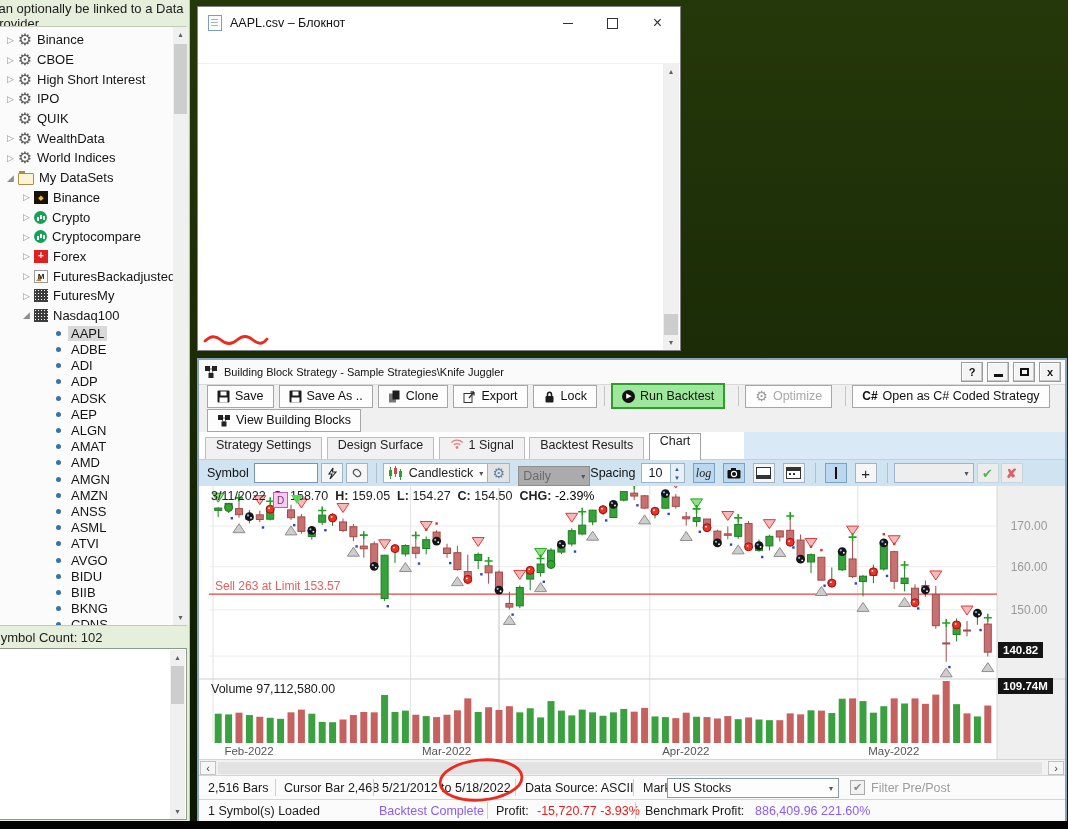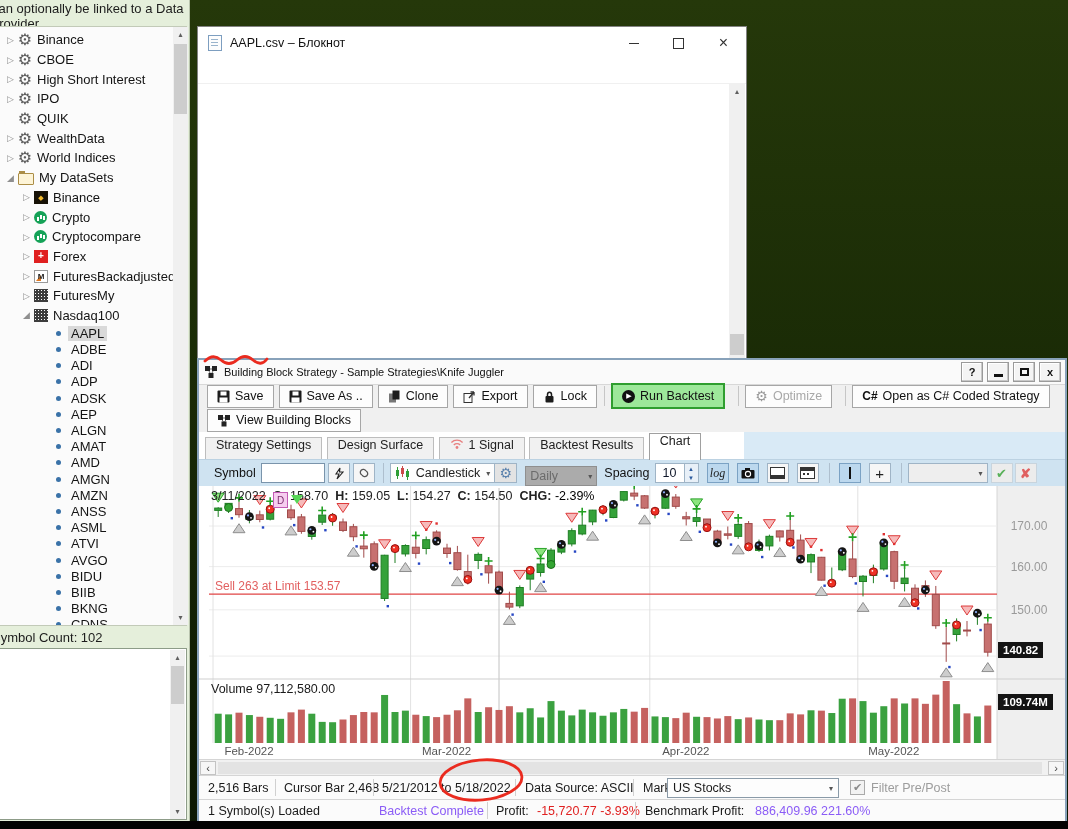--- a/index.html
+++ b/index.html
@@ -35,21 +35,21 @@
   .srow.sel .slabel{background:#d9d9d9;}
   .vscroll{position:absolute;right:1px;width:15px;background:#f0f0f0;}
   .sc-arrow{height:15px;display:flex;align-items:center;justify-content:center;font-size:8px;color:#5f5f5f;background:#f0f0f0;}
   .sc-thumb{position:absolute;left:1px;width:13px;background:#cdcdcd;}
   #countlabel{position:absolute;left:-8px;top:630px;font-size:13px;color:#1c1c1c;white-space:nowrap;}
   #symlist{position:absolute;left:-10px;top:648px;width:197px;height:172px;background:#fff;border:1px solid #8d9c88;overflow:hidden;box-sizing:border-box;}
   #symlist-lines{position:absolute;left:2px;top:2px;width:172px;overflow:hidden;height:168px;}
   .sline{font-size:13.5px;line-height:16.1px;color:#111;white-space:nowrap;}
 
   
-  #notepad{position:absolute;left:197px;top:26px;width:550px;height:345px;background:#fff;border:1px solid #828282;box-sizing:border-box;}
+  #notepad{position:absolute;left:197px;top:6px;width:484px;height:345px;background:#fff;border:1px solid #828282;box-sizing:border-box;}
   #np-title{position:absolute;left:0;top:0;right:0;height:32px;background:#fff;display:flex;align-items:center;}
   .np-ico{width:12px;height:14px;background:#fdfdfd;border:1px solid #7d9ec0;margin:0 8px 0 10px;position:relative;}
   .np-ico::before{content:"";position:absolute;left:2px;top:3px;width:7px;height:1px;background:#9ab4cc;box-shadow:0 3px 0 #9ab4cc,0 6px 0 #9ab4cc;}
   #np-title .t{font-size:12.5px;color:#111;}
   .np-btns{margin-left:auto;display:flex;}
   .np-btn{width:45px;height:30px;display:flex;align-items:center;justify-content:center;color:#333;}
   #np-menu{position:absolute;left:0;top:32px;right:0;height:24px;background:#fff;display:flex;align-items:center;padding-left:10px;border-bottom:1px solid #f0f0f0;}
   .mitem{font-size:12.5px;color:#111;margin-right:18px;}
   #np-text{position:absolute;left:6px;top:58px;width:566px;height:285px;overflow:hidden;}
   .csvline{font-family:"Liberation Mono","DejaVu Sans Mono",monospace;font-size:13.5px;line-height:19.4px;color:#000;white-space:pre;}
@@ -72,21 +72,21 @@
   .runico{width:13px;height:13px;border-radius:50%;background:#111;display:flex;align-items:center;justify-content:center;color:#fff;font-size:7px;padding-left:1px;box-sizing:border-box;}
   .csico{font-weight:bold;font-size:12px;}
   .gearg{font-size:14px;color:#9a9a9a;}
   
   #wl-tabs{position:absolute;left:0;top:72px;width:866px;height:27px;background:#fff;}
   #wl-tabs .bluefill{position:absolute;left:545px;top:0;right:0;bottom:0;background:#d9eaf6;}
   .tab{position:relative;display:inline-flex;gap:5px;height:22px;margin-top:5px;padding:0 10px;background:#f1f1f1;border:1px solid #bdbdbd;border-bottom:none;font-size:12.5px;color:#222;vertical-align:bottom;}
   .tab.active{background:#fff;height:26px;margin-top:1px;border-color:#a0a0a0;z-index:2;}
   
   #wl-ctb{position:absolute;left:0;top:99px;width:866px;height:27px;background:#cfe3f1;display:flex;align-items:center;padding-left:8px;box-sizing:border-box;border-top:1px solid #bcd2e2;}
-  .ctb-lbl{font-size:12.5px;color:#111;margin-right:5px;margin-left:7px;}
+  .ctb-lbl{font-size:12.5px;color:#111;margin-right:5px;}
   .ctb-input{width:62px;height:18px;background:#fff;border:1px solid #7a94ab;}
   .sqbtn{height:20px;min-width:22px;background:#f6f6f6;border:1px solid #9fb4c6;display:inline-flex;align-items:center;justify-content:center;margin-left:3px;font-size:12px;color:#222;box-sizing:border-box;}
   .sqbtn.sel{background:#bcd8ee;border-color:#7ba2c4;}
   .dd{height:20px;background:#fdfdfd;border:1px solid #9fb4c6;display:inline-flex;align-items:center;font-size:12.5px;color:#222;padding:0 4px;gap:6px;box-sizing:border-box;}
   .dd .car{font-size:8px;color:#555;}
   .dd.disabled{background:#ababab;color:#6b6b6b;border-color:#8f8f8f;margin-top:6px;}
   .spin{display:inline-flex;height:20px;border:1px solid #9fb4c6;background:#fff;box-sizing:border-box;}
   .spin .num{width:28px;font-size:12.5px;display:flex;align-items:center;justify-content:center;color:#0f172a;}
   .spin .arr{width:13px;display:flex;flex-direction:column;border-left:1px solid #9fb4c6;}
   .spin .arr span{flex:1;display:flex;align-items:center;justify-content:center;font-size:6px;color:#2a5a9e;background:#e8f0f8;}
@@ -983,21 +983,21 @@
         <b>C:</b> <span>154.50</span>&nbsp;
         <b>CHG:</b> <span class="red">-2.39%</span>
       </div>
       <div id="wm">AAPL</div>
       <div id="dbox">D</div>
       <div id="dtri"></div>
       <div id="selltxt">Sell 263 at Limit 153.57</div>
       <div id="vlabel">
         <span>Volume</span> <span>97,112,580.00</span></div>
       <div class="tag" style="top:156px;">140.82</div>
-      <div class="tag" style="top:208px;text-align:right;">109.74M</div>
+      <div class="tag" style="top:192px;text-align:right;">109.74M</div>
     </div>
 
     <div id="wl-hscroll">
       <span class="harr" style="left:1px;">‹</span>
       <div style="position:absolute;left:19px;top:2px;height:12px;width:824px;background:#e3e3e3;"></div>
       <span class="harr" style="right:1px;">›</span>
     </div>
 
     <div id="wl-status">
       <span class="item" style="left:9px;">2,516 Bars</span>

